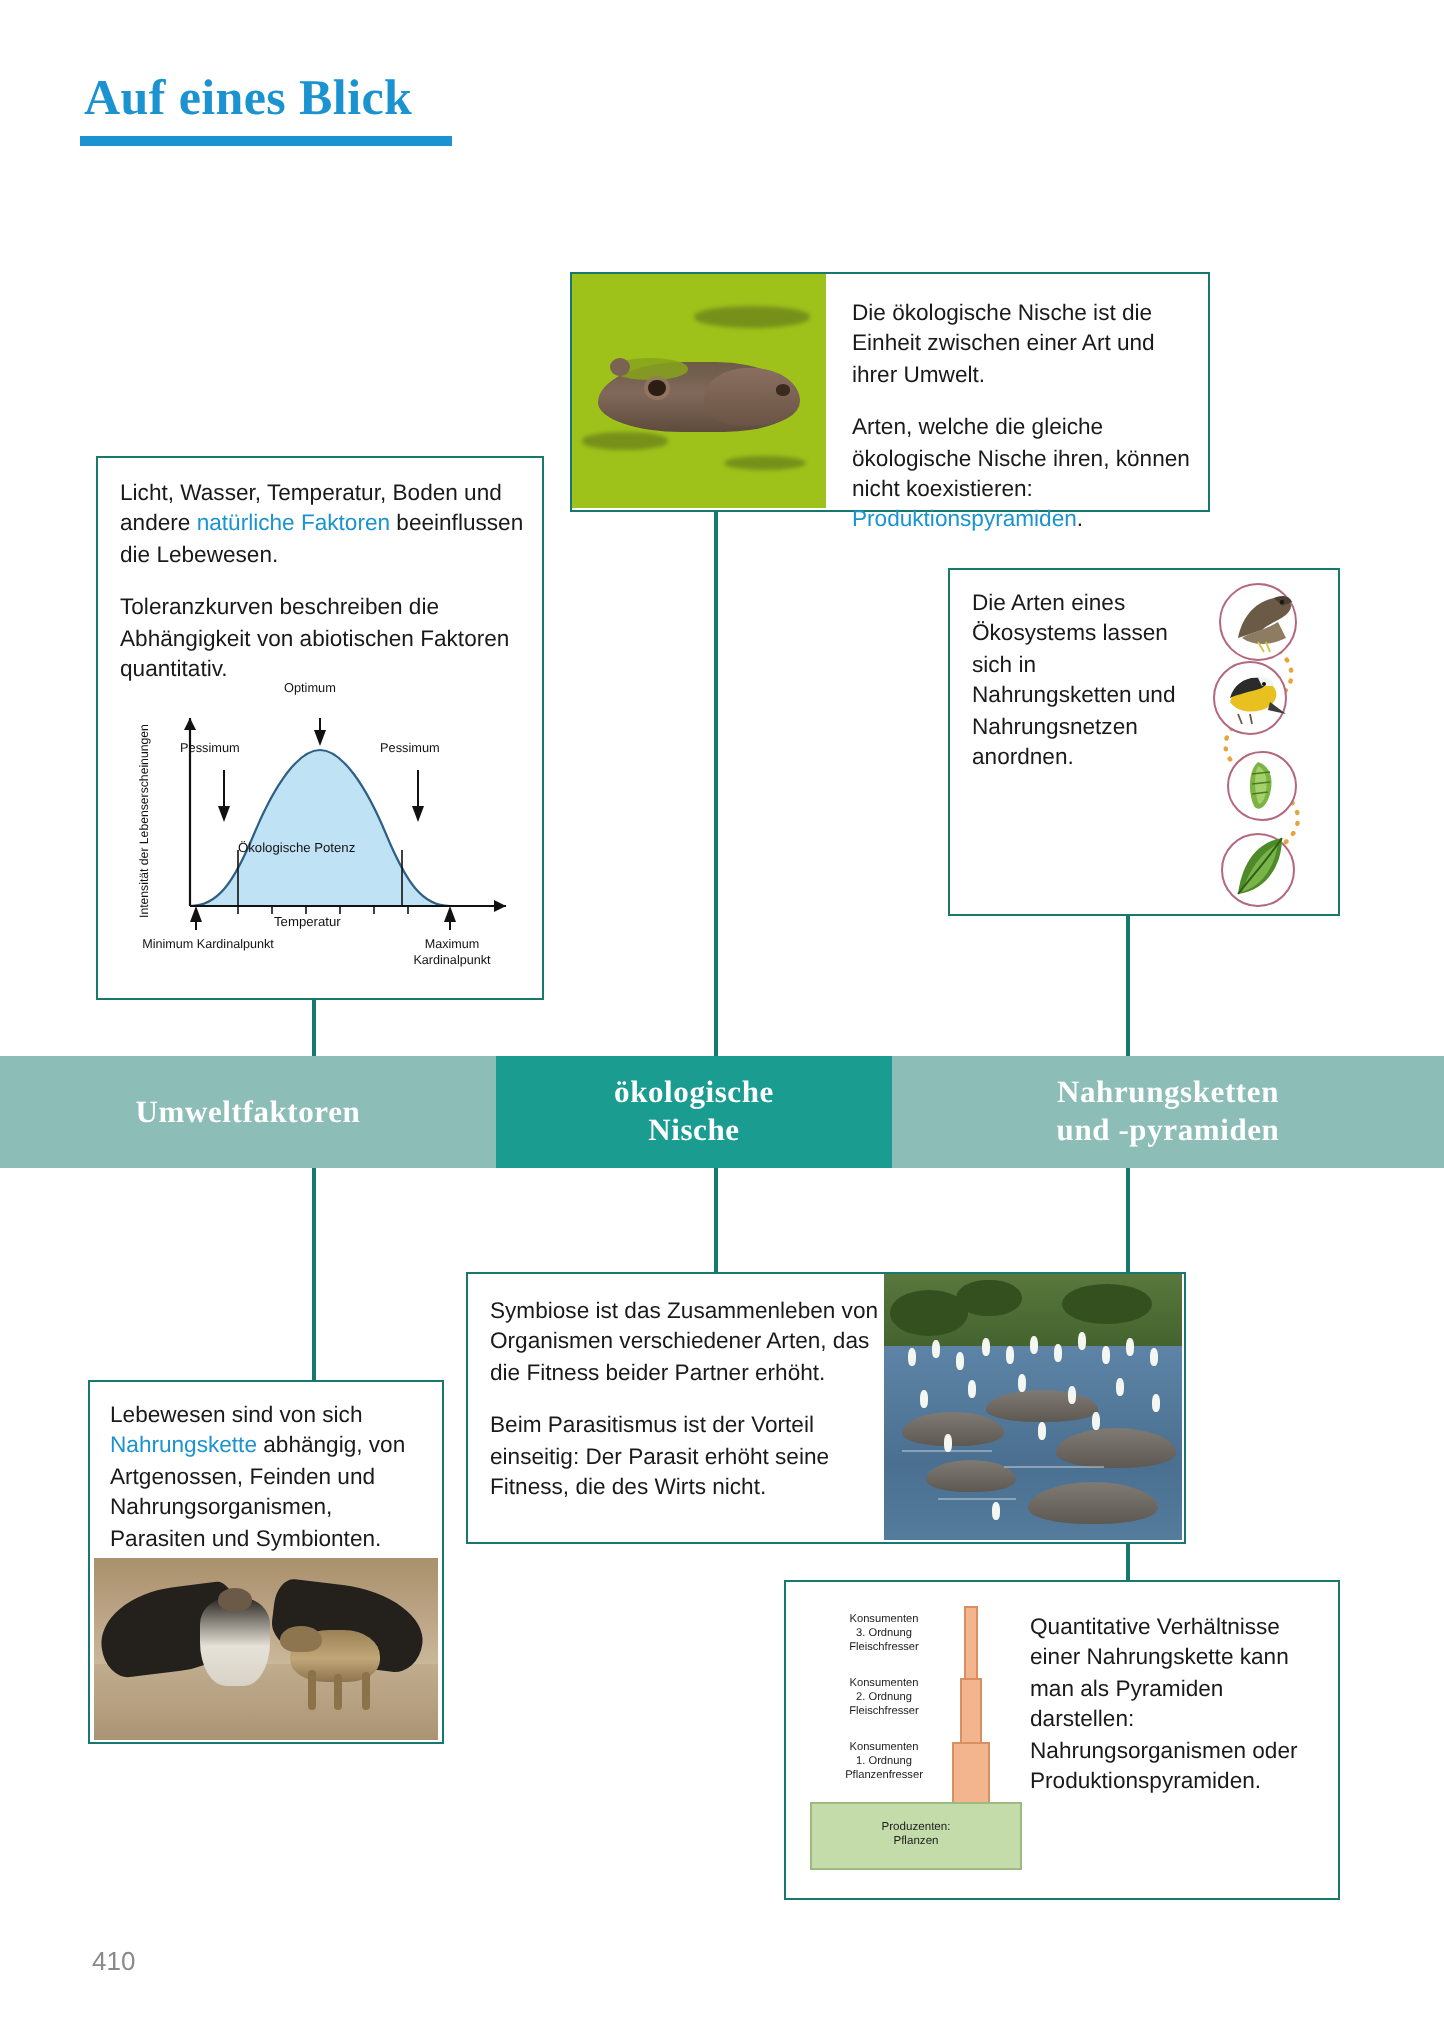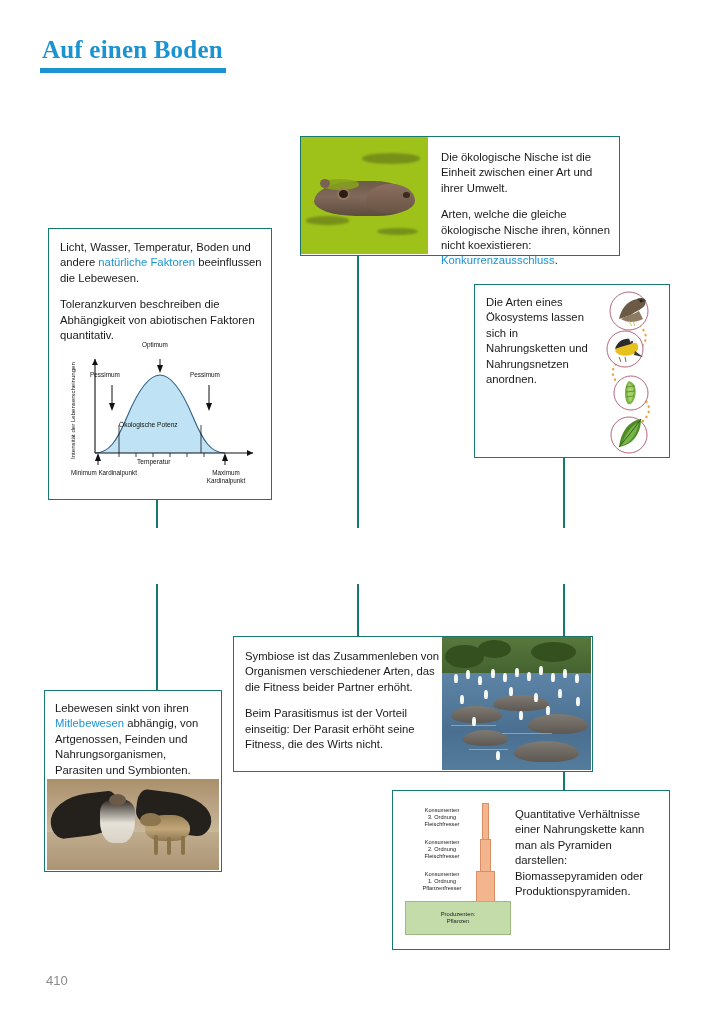--- a/index.html
+++ b/index.html
@@ -139,50 +139,50 @@
 
   .pagenum{
     position:absolute;left:46px;top:973px;color:#8a8a8a;font-size:13px;
   }
 </style>
 </head>
 <body>
 
 <div class="page">
 
-  <div class="page-title">Auf einen Boden</div>
+  <div class="page-title">Auf eines Blick</div>
   <div class="title-rule"></div>
 
   <div class="vline" style="left:357px;top:256px;height:272px;"></div>
 
   <div class="vline" style="left:156px;top:500px;height:28px;"></div>
 
   <div class="vline" style="left:563px;top:458px;height:70px;"></div>
 
   <div class="vline" style="left:156px;top:584px;height:106px;"></div>
 
   <div class="vline" style="left:357px;top:584px;height:52px;"></div>
 
   <div class="vline" style="left:563px;top:584px;height:206px;"></div>
 
-  <div class="tbox" style="left:300px;top:136px;width:320px;height:120px;">
+  <div class="tbox" style="left:285px;top:136px;width:320px;height:120px;">
     <div class="pic pic-hippo" style="left:0;top:0;width:127px;height:116.8px;">
       <div class="weed1"></div>
         <div class="weed2"></div>
         <div class="weed3"></div>
       <div class="hippo-head"></div>
       <div class="hippo-snout"></div>
       <div class="hippo-algae"></div>
       <div class="hippo-ear"></div>
       <div class="hippo-eye"></div>
       <div class="hippo-nostril"></div>
     </div>
     <div class="txt" style="position:absolute;left:140px;top:13px;width:170px;">
       <p>Die ökologische Nische ist die Einheit zwischen einer Art und ihrer Umwelt.</p>
-      <p><span>Arten, welche die gleiche ökologische Nische ihren, können nicht koexistieren: </span><span class="hl">Konkurrenzausschluss</span><span>.</span></p>
+      <p><span>Arten, welche die gleiche ökologische Nische ihren, können nicht koexistieren: </span><span class="hl">Produktionspyramiden</span><span>.</span></p>
     </div>
   </div>
 
   <div class="tbox" style="left:474px;top:284px;width:196px;height:174px;">
     <div class="txt" style="position:absolute;left:11px;top:10px;width:102px;">
       <p>Die Arten eines Ökosystems lassen sich in Nahrungsketten und Nahrungsnetzen anordnen.</p>
     </div>
     <svg style="position:absolute;left:110px;top:4px;" width="84" height="166" viewBox="0 0 84 166">
 
       <path d="M46,30 C66,42 66,56 44,66 C22,76 22,92 46,102 C70,112 70,128 46,140" fill="none" stroke="#E8A33D" stroke-width="2.2" stroke-linecap="round" stroke-dasharray="0.5 5"></path>
@@ -271,20 +271,39 @@
       <div style="position:absolute;left:85px;top:0px;font-size:6.4px;color:#111;">Optimum</div>
       <div style="position:absolute;left:33px;top:30px;font-size:6.4px;color:#111;">Pessimum</div>
       <div style="position:absolute;left:133px;top:30px;font-size:6.4px;color:#111;">Pessimum</div>
       <div style="position:absolute;left:62px;top:80px;font-size:6.6px;color:#111;">Ökologische Potenz</div>
       <div style="position:absolute;left:80px;top:117px;font-size:6.6px;color:#111;">Temperatur</div>
       <div style="position:absolute;left:14px;top:128px;width:66px;text-align:center;font-size:6.3px;line-height:7.6px;color:#111;">Minimum Kardinalpunkt</div>
       <div style="position:absolute;left:136px;top:128px;width:66px;text-align:center;font-size:6.3px;line-height:7.6px;color:#111;">Maximum Kardinalpunkt</div>
     </div>
   </div>
 
+  <div class="bands">
+    <div class="band band-a">
+      <div>
+        <div>Umweltfaktoren</div>
+      </div>
+    </div>
+    <div class="band band-b">
+      <div>
+        <div>ökologische</div>
+        <div>Nische</div>
+      </div>
+    </div>
+    <div class="band band-c">
+      <div>
+        <div>Nahrungsketten</div>
+        <div>und -pyramiden</div>
+      </div>
+    </div>
+  </div>
 
   <div class="tbox" style="left:233px;top:636px;width:360px;height:136px;">
     <div class="txt" style="position:absolute;left:11px;top:12px;width:196px;">
       <p>Symbiose ist das Zusammenleben von Organismen verschiedener Arten, das die Fitness beider Partner erhöht.</p>
       <p>Beim Parasitismus ist der Vorteil einseitig: Der Parasit erhöht seine Fitness, die des Wirts nicht.</p>
     </div>
     <div class="pic pic-egret" style="left:208px;top:0;width:149px;height:132.8px;">
       <div class="bank"></div>
       <div class="bush" style="left:2%;top:6%;width:26%;height:17%;"></div>
       <div class="bush" style="left:24%;top:2%;width:22%;height:14%;"></div>
@@ -317,21 +336,21 @@
       <div class="bird" style="left:70%;top:52%;"></div>
       <div class="bird" style="left:36%;top:86%;"></div>
       <div class="ripple" style="left:6%;top:66%;width:30%;"></div>
       <div class="ripple" style="left:40%;top:72%;width:34%;"></div>
       <div class="ripple" style="left:18%;top:84%;width:26%;"></div>
     </div>
   </div>
 
   <div class="tbox" style="left:44px;top:690px;width:178px;height:182px;">
     <div class="txt" style="position:absolute;left:10px;top:10px;width:160px;">
-      <p><span>Lebewesen sinkt von ihren </span><span class="hl">Mitlebewesen</span><span> abhängig, von Artgenossen, Feinden und Nahrungsorganismen, Parasiten und Symbionten.</span></p>
+      <p><span>Lebewesen sind von sich </span><span class="hl">Nahrungskette</span><span> abhängig, von Artgenossen, Feinden und Nahrungsorganismen, Parasiten und Symbionten.</span></p>
     </div>
     <div class="pic pic-vult" style="left:2px;top:88px;width:172px;height:91px;">
       <div class="ground"></div>
       <div class="wing-l"></div>
       <div class="wing-r"></div>
       <div class="vult-body"></div>
       <div class="vult-head"></div>
       <div class="jackal-body"></div>
       <div class="jackal-head"></div>
       <div class="jackal-leg" style="left:62%;top:62%;height:22%;"></div>
@@ -366,19 +385,19 @@
       <div class="pyr-base" style="left:2px;top:100px;width:104px;height:32px;">
         <div>
           <div>Produzenten:</div>
           <div>Pflanzen</div>
         </div>
       </div>
     </div>
 
     <div class="txt" style="position:absolute;left:122px;top:16px;width:148px;">
       <p style="margin-bottom:0;">Quantitative Verhältnisse einer Nahrungskette kann man als Pyramiden darstellen:</p>
-      <p style="margin-top:0;">Biomassepyramiden oder Produktionspyramiden.</p>
+      <p style="margin-top:0;">Nahrungsorganismen oder Produktionspyramiden.</p>
     </div>
   </div>
 
   <div class="pagenum">410</div>
 
 </div>
 
 </body></html>

